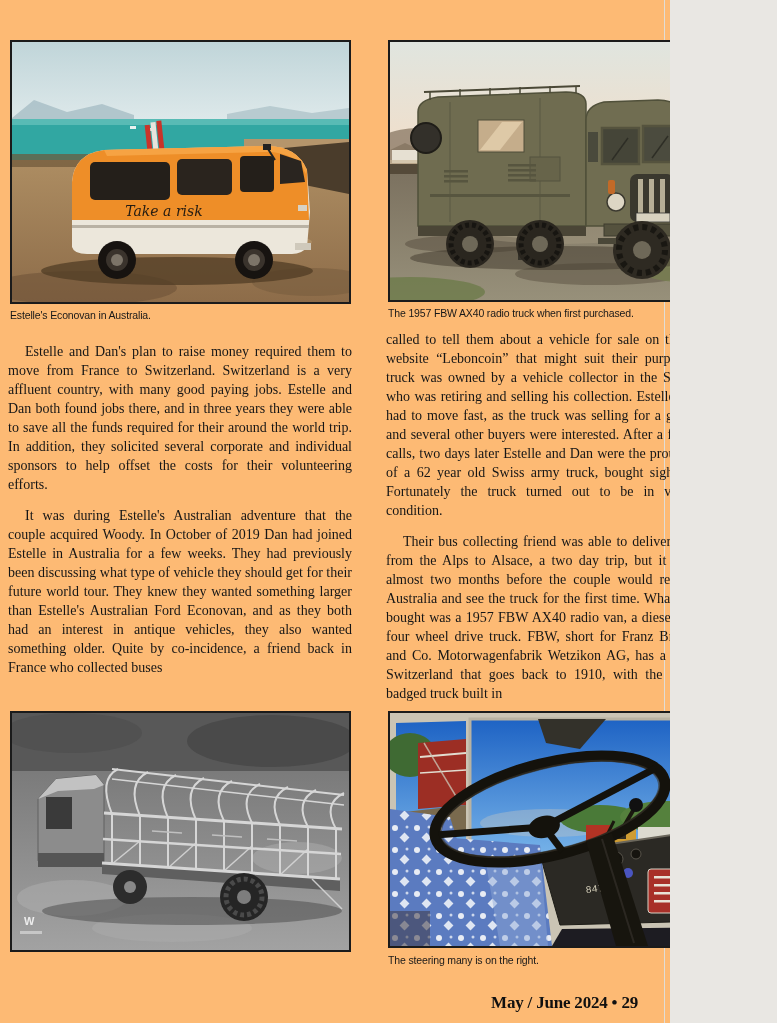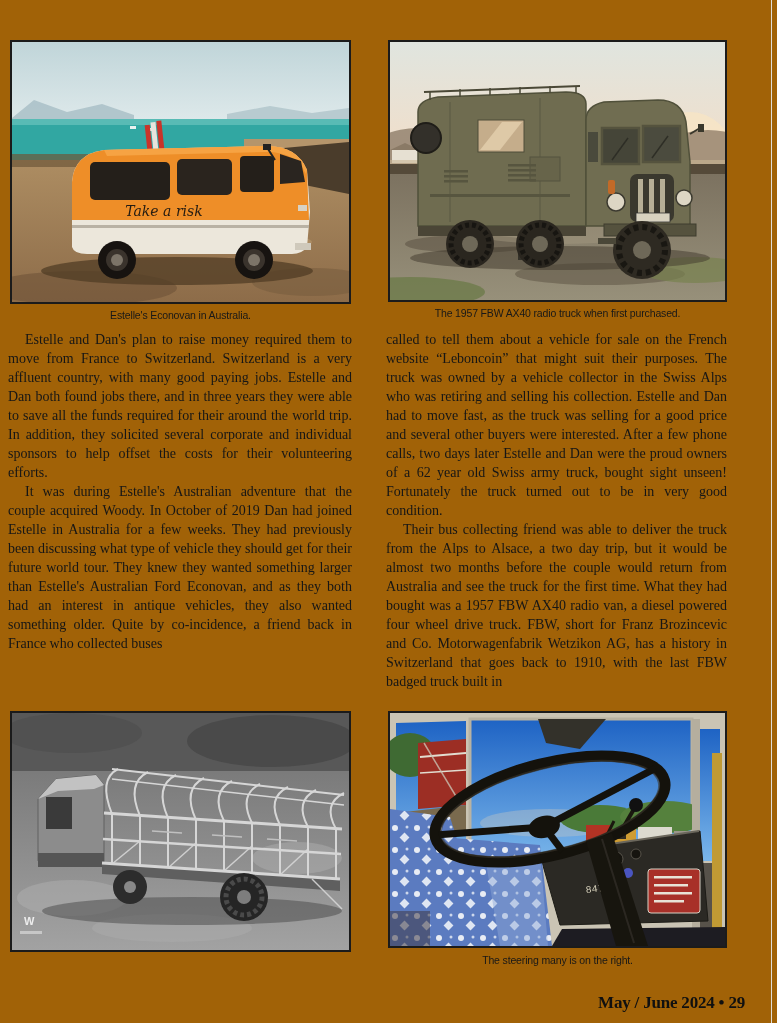--- a/index.html
+++ b/index.html
@@ -1,25 +1,25 @@
 <!DOCTYPE html>
 <html><head>
 <meta charset="utf-8">
 <style>
   html,body{margin:0;padding:0;background:#e9e7e3;}
-  .page{position:relative;width:777px;height:1023px;background:#a16207;overflow:hidden;
+  .page{position:relative;width:670px;height:1023px;background:#fdba74;overflow:hidden;
         font-family:"Liberation Serif",serif;}
   .page-edge{position:absolute;top:0;bottom:0;right:5px;width:1px;background:#e0ddd6;}
   .photo{position:absolute;border:2px solid #1b1b1b;background:#fff;box-sizing:border-box;}
   .photo svg{display:block;width:100%;height:100%;}
-  .caption{position:absolute;text-align:center;font-family:"Liberation Sans",sans-serif;
+  .caption{position:absolute;font-family:"Liberation Sans",sans-serif;
            font-size:10.5px;color:#181818;letter-spacing:-0.15px;}
   .textcol{position:absolute;font-size:14px;line-height:19px;text-align:justify;color:#161616;}
   .textcol p{margin:0;}
-  .textcol p.indent{text-indent:17px;}
+  .textcol p.indent{text-indent:17px;margin-top:12px;}
   .footer{position:absolute;right:32px;top:993px;font-family:Liberation Serif, serif;
           font-weight:bold;font-size:17px;color:#101010;letter-spacing:-0.2px;}
 </style>
 </head>
 <body>
 
 <div class="page">
   <div class="page-edge"></div>
 
   <div class="photo" style="left:10px;top:40px;width:341px;height:264px;">

